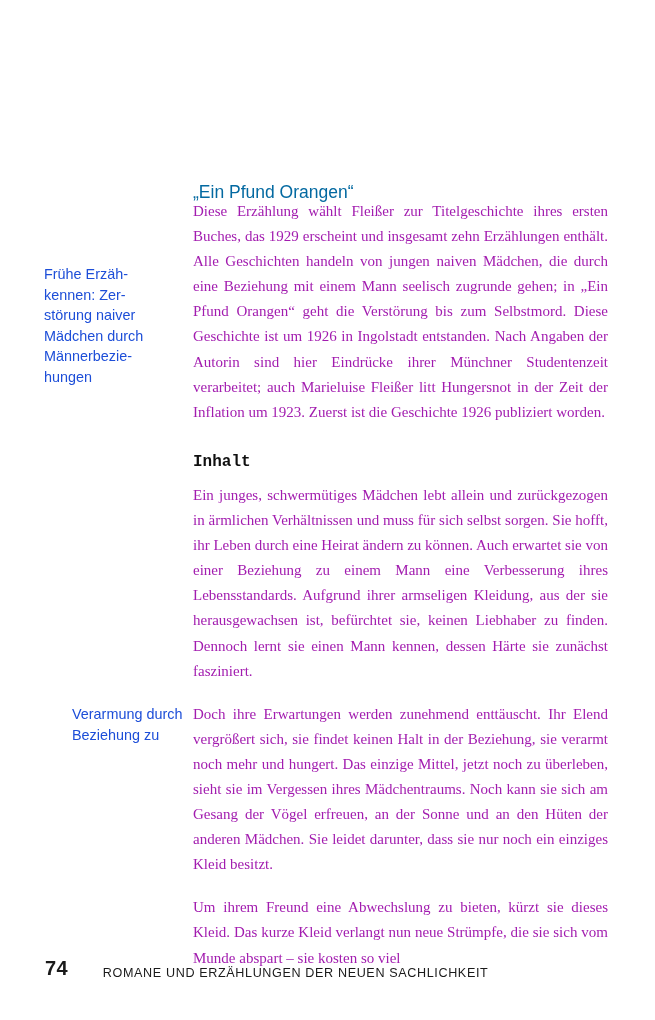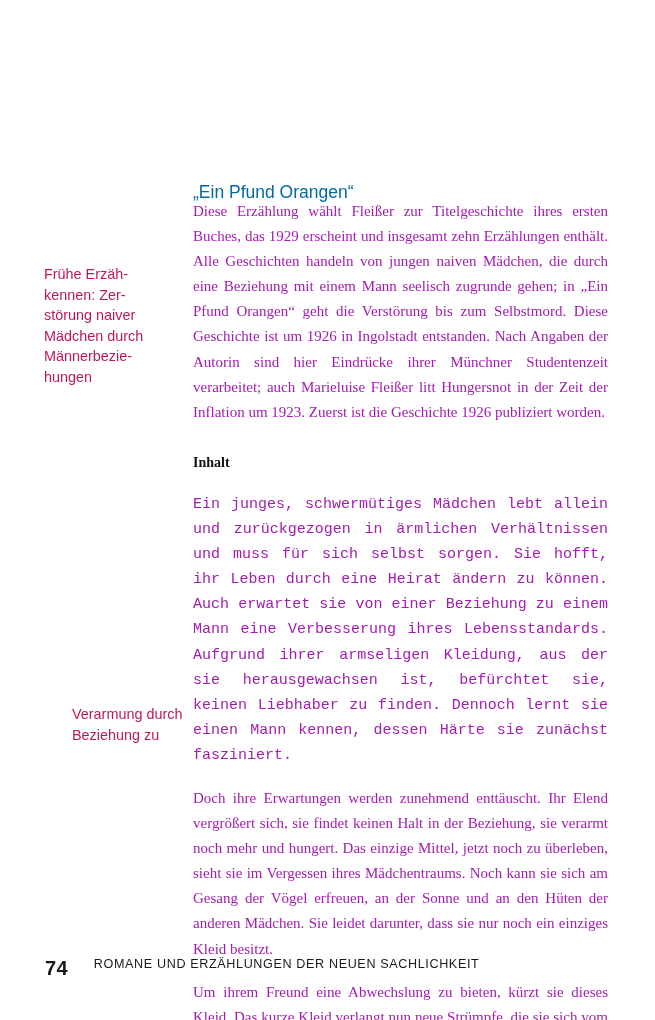--- a/index.html
+++ b/index.html
@@ -62,54 +62,54 @@
     line-height: 25.1px;
     text-align: justify;
     text-justify: inter-word;
     color: #a21caf;
     margin: 0;
     hyphens: manual;
   }
   .para + .para { margin-top: 18px; }
 
   .subhead {
-    font-family: Liberation Serif, serif;
-    font-size: 14px;
+    font-family: Liberation Mono, monospace;
+    font-size: 16px;
     line-height: 25.1px;
     font-weight: bold;
     color: #101010;
     margin: 0;
     margin-top: 25px;
     text-align: left;
   }
-  .subhead + .para { margin-top: 17px; font-family: Liberation Mono, monospace; }
+  .subhead + .para { margin-top: 8px; }
 
   
   .margin-note {
     position: absolute;
     left: 44px;
     width: 136px;
     font-family: "Liberation Sans", sans-serif;
     font-size: 14.4px;
     line-height: 20.6px;
-    color: #be185d;
+    color: #1d4ed8;
     text-align: left;
   }
   .margin-note .nline { display: block; }
   #note-1 { top: 264px; }
   #note-2 { top: 704px; margin-left: 28px; }
 
   
   .footer {
     position: absolute;
     left: 45px;
     top: 957px;
     display: flex;
-    align-items: flex-start;
-    gap: 26px;
+    align-items: flex-end;
+    gap: 35px;
   }
   .folio {
     font-family: "Liberation Sans", sans-serif;
     font-size: 20px;
     font-weight: bold;
     color: #1a1a1a;
     letter-spacing: 0.3px;
   }
   .running-title {
     font-family: "Liberation Sans", sans-serif;

